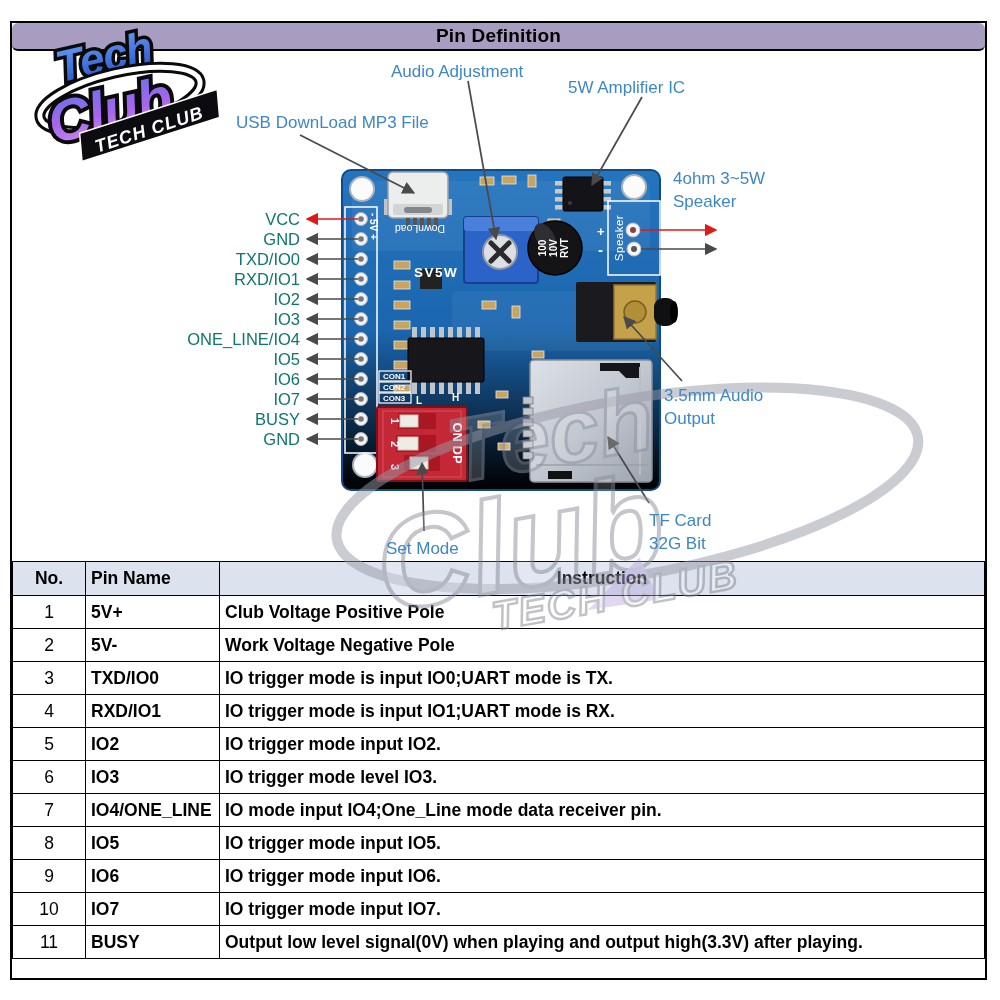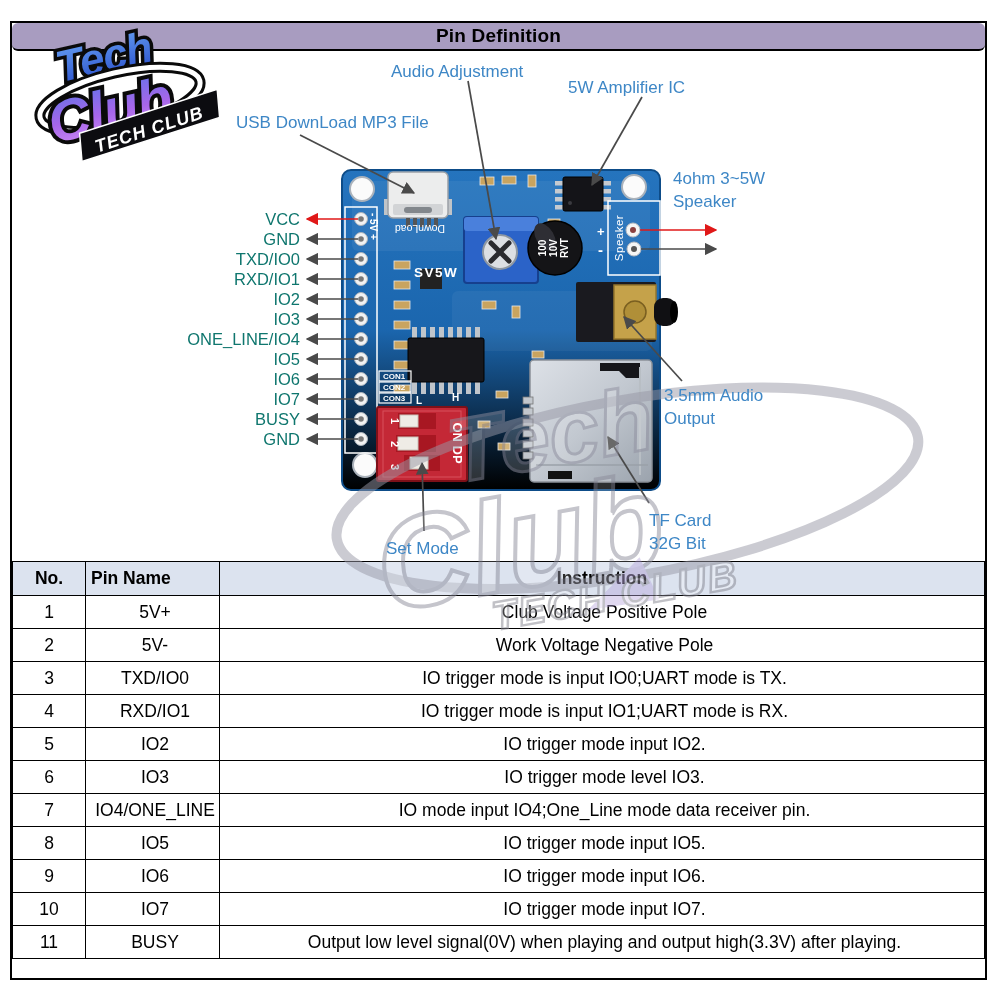--- a/index.html
+++ b/index.html
@@ -17,21 +17,21 @@
              font-size:16.5px;white-space:nowrap;z-index:4;}
   #watermark{position:absolute;left:318px;top:330px;width:652px;height:292px;z-index:3;pointer-events:none;}
   #logo{position:absolute;left:8px;top:-12px;width:202px;height:152px;z-index:10;pointer-events:none;}
   table{width:100%;border-collapse:collapse;table-layout:fixed;font-size:17.5px;}
   th,td{border:1.5px solid #000;height:32px;padding:0;overflow:hidden;white-space:nowrap;}
   thead th{background:#dce3ef;height:33px;font-size:17.5px;}
   th.col-no{text-align:center;}
   th.col-pin{text-align:left;padding-left:5px;}
   th.col-instruction{text-align:center;}
   td.cell-no{text-align:center;}
-  td.cell-pin,td.cell-instruction{text-align:center;padding-left:5px;}
+  td.cell-pin,td.cell-instruction{text-align:left;padding-left:5px;font-weight:bold;}
   svg text{font-family:"Liberation Sans",sans-serif;}
 </style>
 </head>
 <body>
 
 <div id="page">
   <div id="frame">
 
     <div class="title-bar">
       <span>Pin Definition</span>

